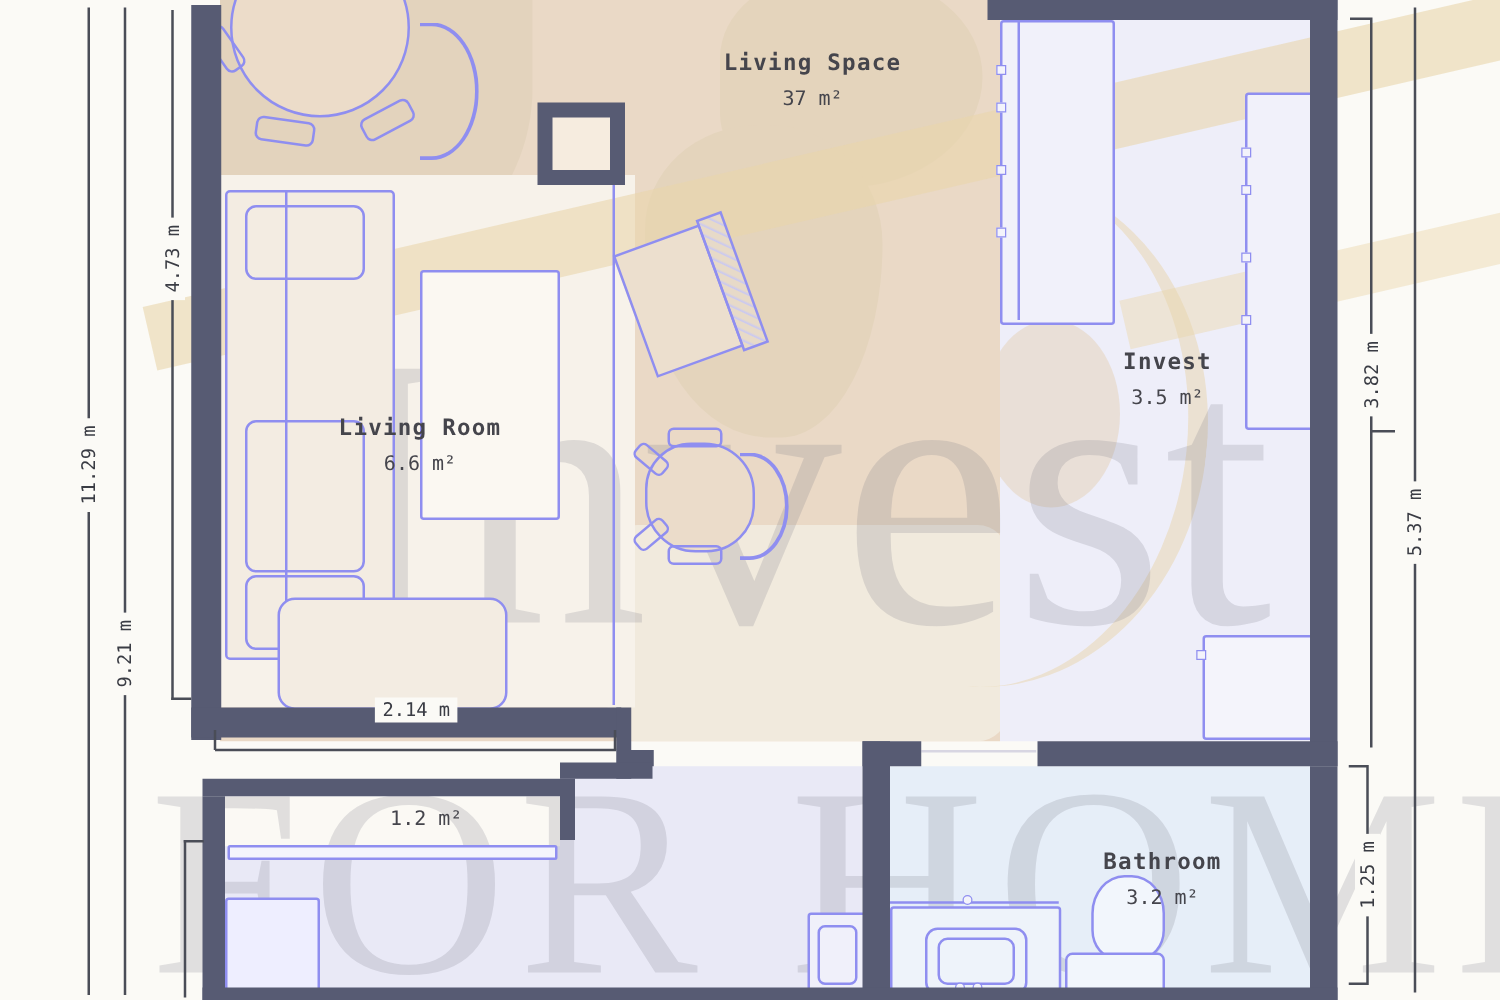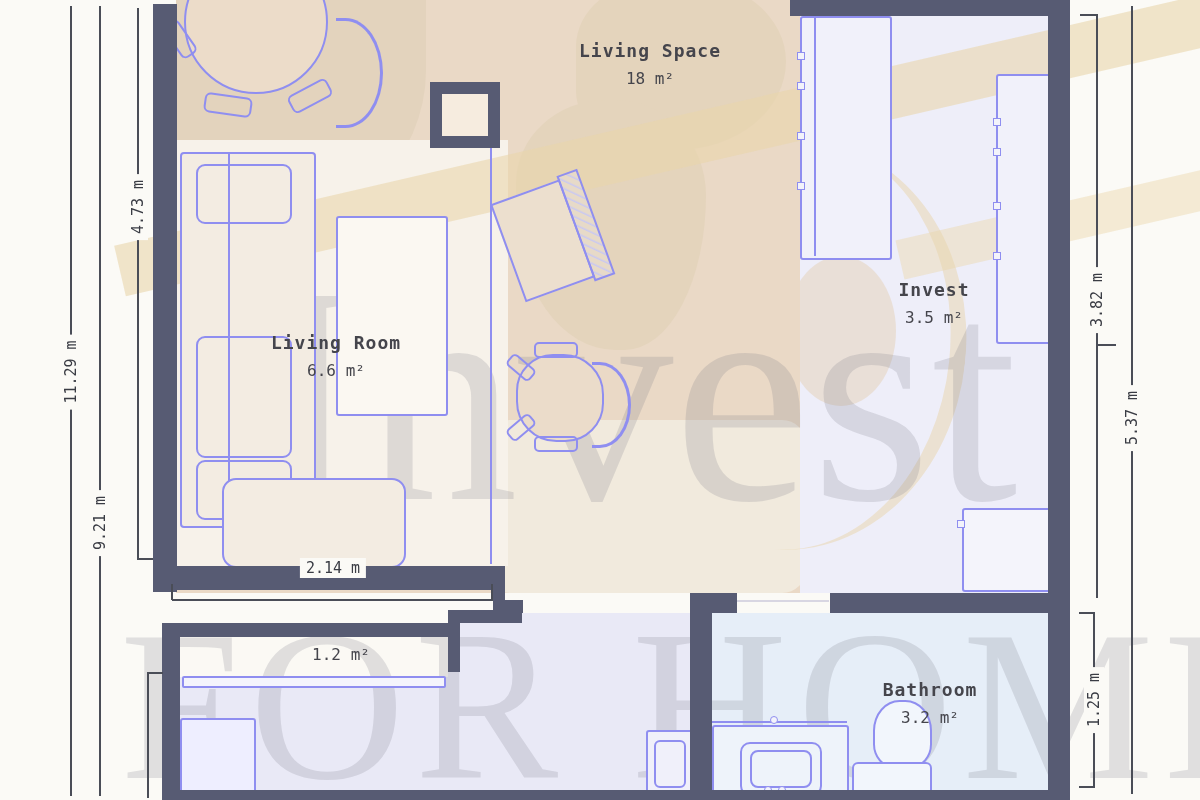--- a/index.html
+++ b/index.html
@@ -135,21 +135,21 @@
   <div class="wall" style="left:690px;top:593px;width:22px;height:207px;"></div>
   <div class="wall" style="left:1048px;top:613px;width:22px;height:187px;"></div>
   <div class="wall" style="left:162px;top:790px;width:908px;height:10px;"></div>
   <div class="wall" style="left:162px;top:623px;width:298px;height:14px;"></div>
   <div class="wall" style="left:448px;top:623px;width:12px;height:49px;"></div>
   <div class="wall" style="left:448px;top:610px;width:74px;height:13px;"></div>
   <div class="wall" style="left:162px;top:637px;width:18px;height:163px;"></div>
 
   <div class="roomlab" style="left:540px;top:40px;">
     <div class="nm">Living Space</div>
-    <div class="ar">18 m²</div>
+    <div class="ar">37 m²</div>
   </div>
   <div class="roomlab" style="left:226px;top:332px;">
     <div class="nm">Living Room</div>
     <div class="ar">6.6 m²</div>
   </div>
   <div class="roomlab" style="left:824px;top:279px;">
     <div class="nm">Invest</div>
     <div class="ar">3.5 m²</div>
   </div>
   <div class="roomlab" style="left:231px;top:637px;">

